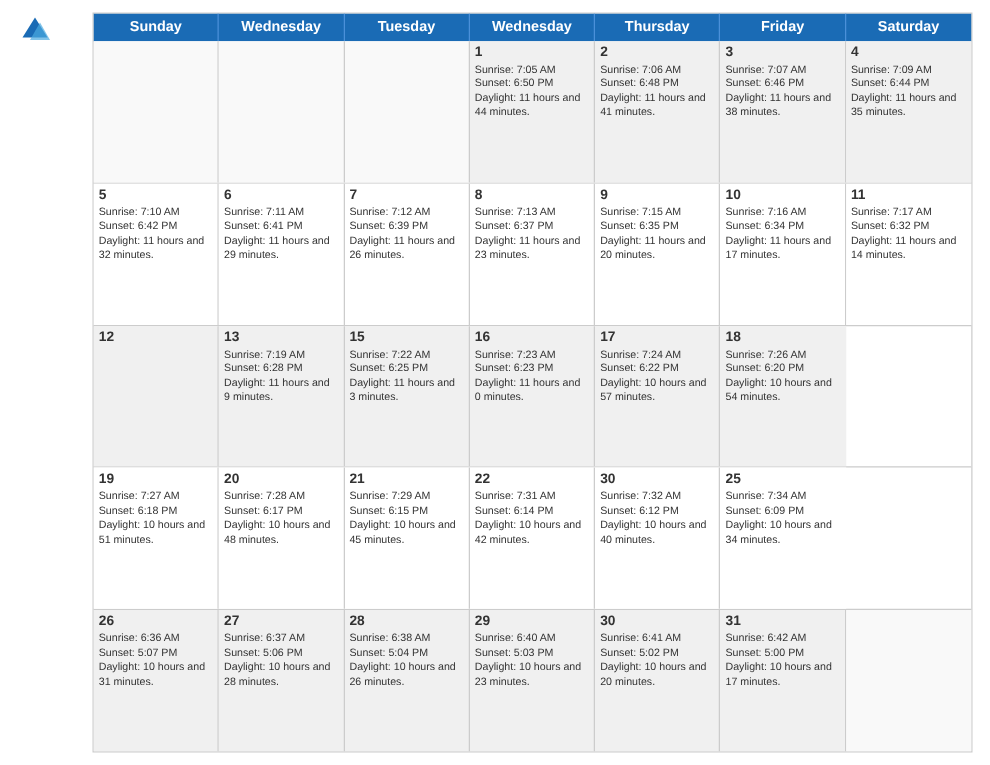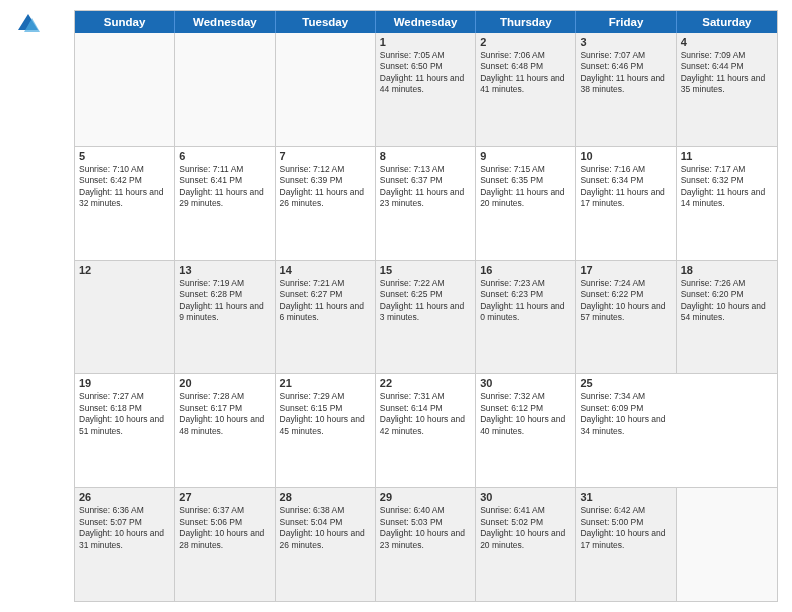--- a/index.html
+++ b/index.html
@@ -192,24 +192,20 @@
         </div>
         <div class="cal-row">
           <div class="cal-cell shaded">
             <span class="day-num">12</span>
           </div>
           <div class="cal-cell shaded">
             <span class="day-num">13</span>
             <div class="cell-text">Sunrise: 7:19 AM<br>Sunset: 6:28 PM<br>Daylight: 11 hours and 9 minutes.</div>
           </div>
           <div class="cal-cell shaded">
-            <span class="day-num">14</span>
-            <div class="cell-text">Sunrise: 7:21 AM<br>Sunset: 6:27 PM<br>Daylight: 11 hours and 6 minutes.</div>
-          </div>
-          <div class="cal-cell shaded">
             <span class="day-num">15</span>
             <div class="cell-text">Sunrise: 7:22 AM<br>Sunset: 6:25 PM<br>Daylight: 11 hours and 3 minutes.</div>
           </div>
           <div class="cal-cell shaded">
             <span class="day-num">16</span>
             <div class="cell-text">Sunrise: 7:23 AM<br>Sunset: 6:23 PM<br>Daylight: 11 hours and 0 minutes.</div>
           </div>
           <div class="cal-cell shaded">
             <span class="day-num">17</span>
             <div class="cell-text">Sunrise: 7:24 AM<br>Sunset: 6:22 PM<br>Daylight: 10 hours and 57 minutes.</div>

